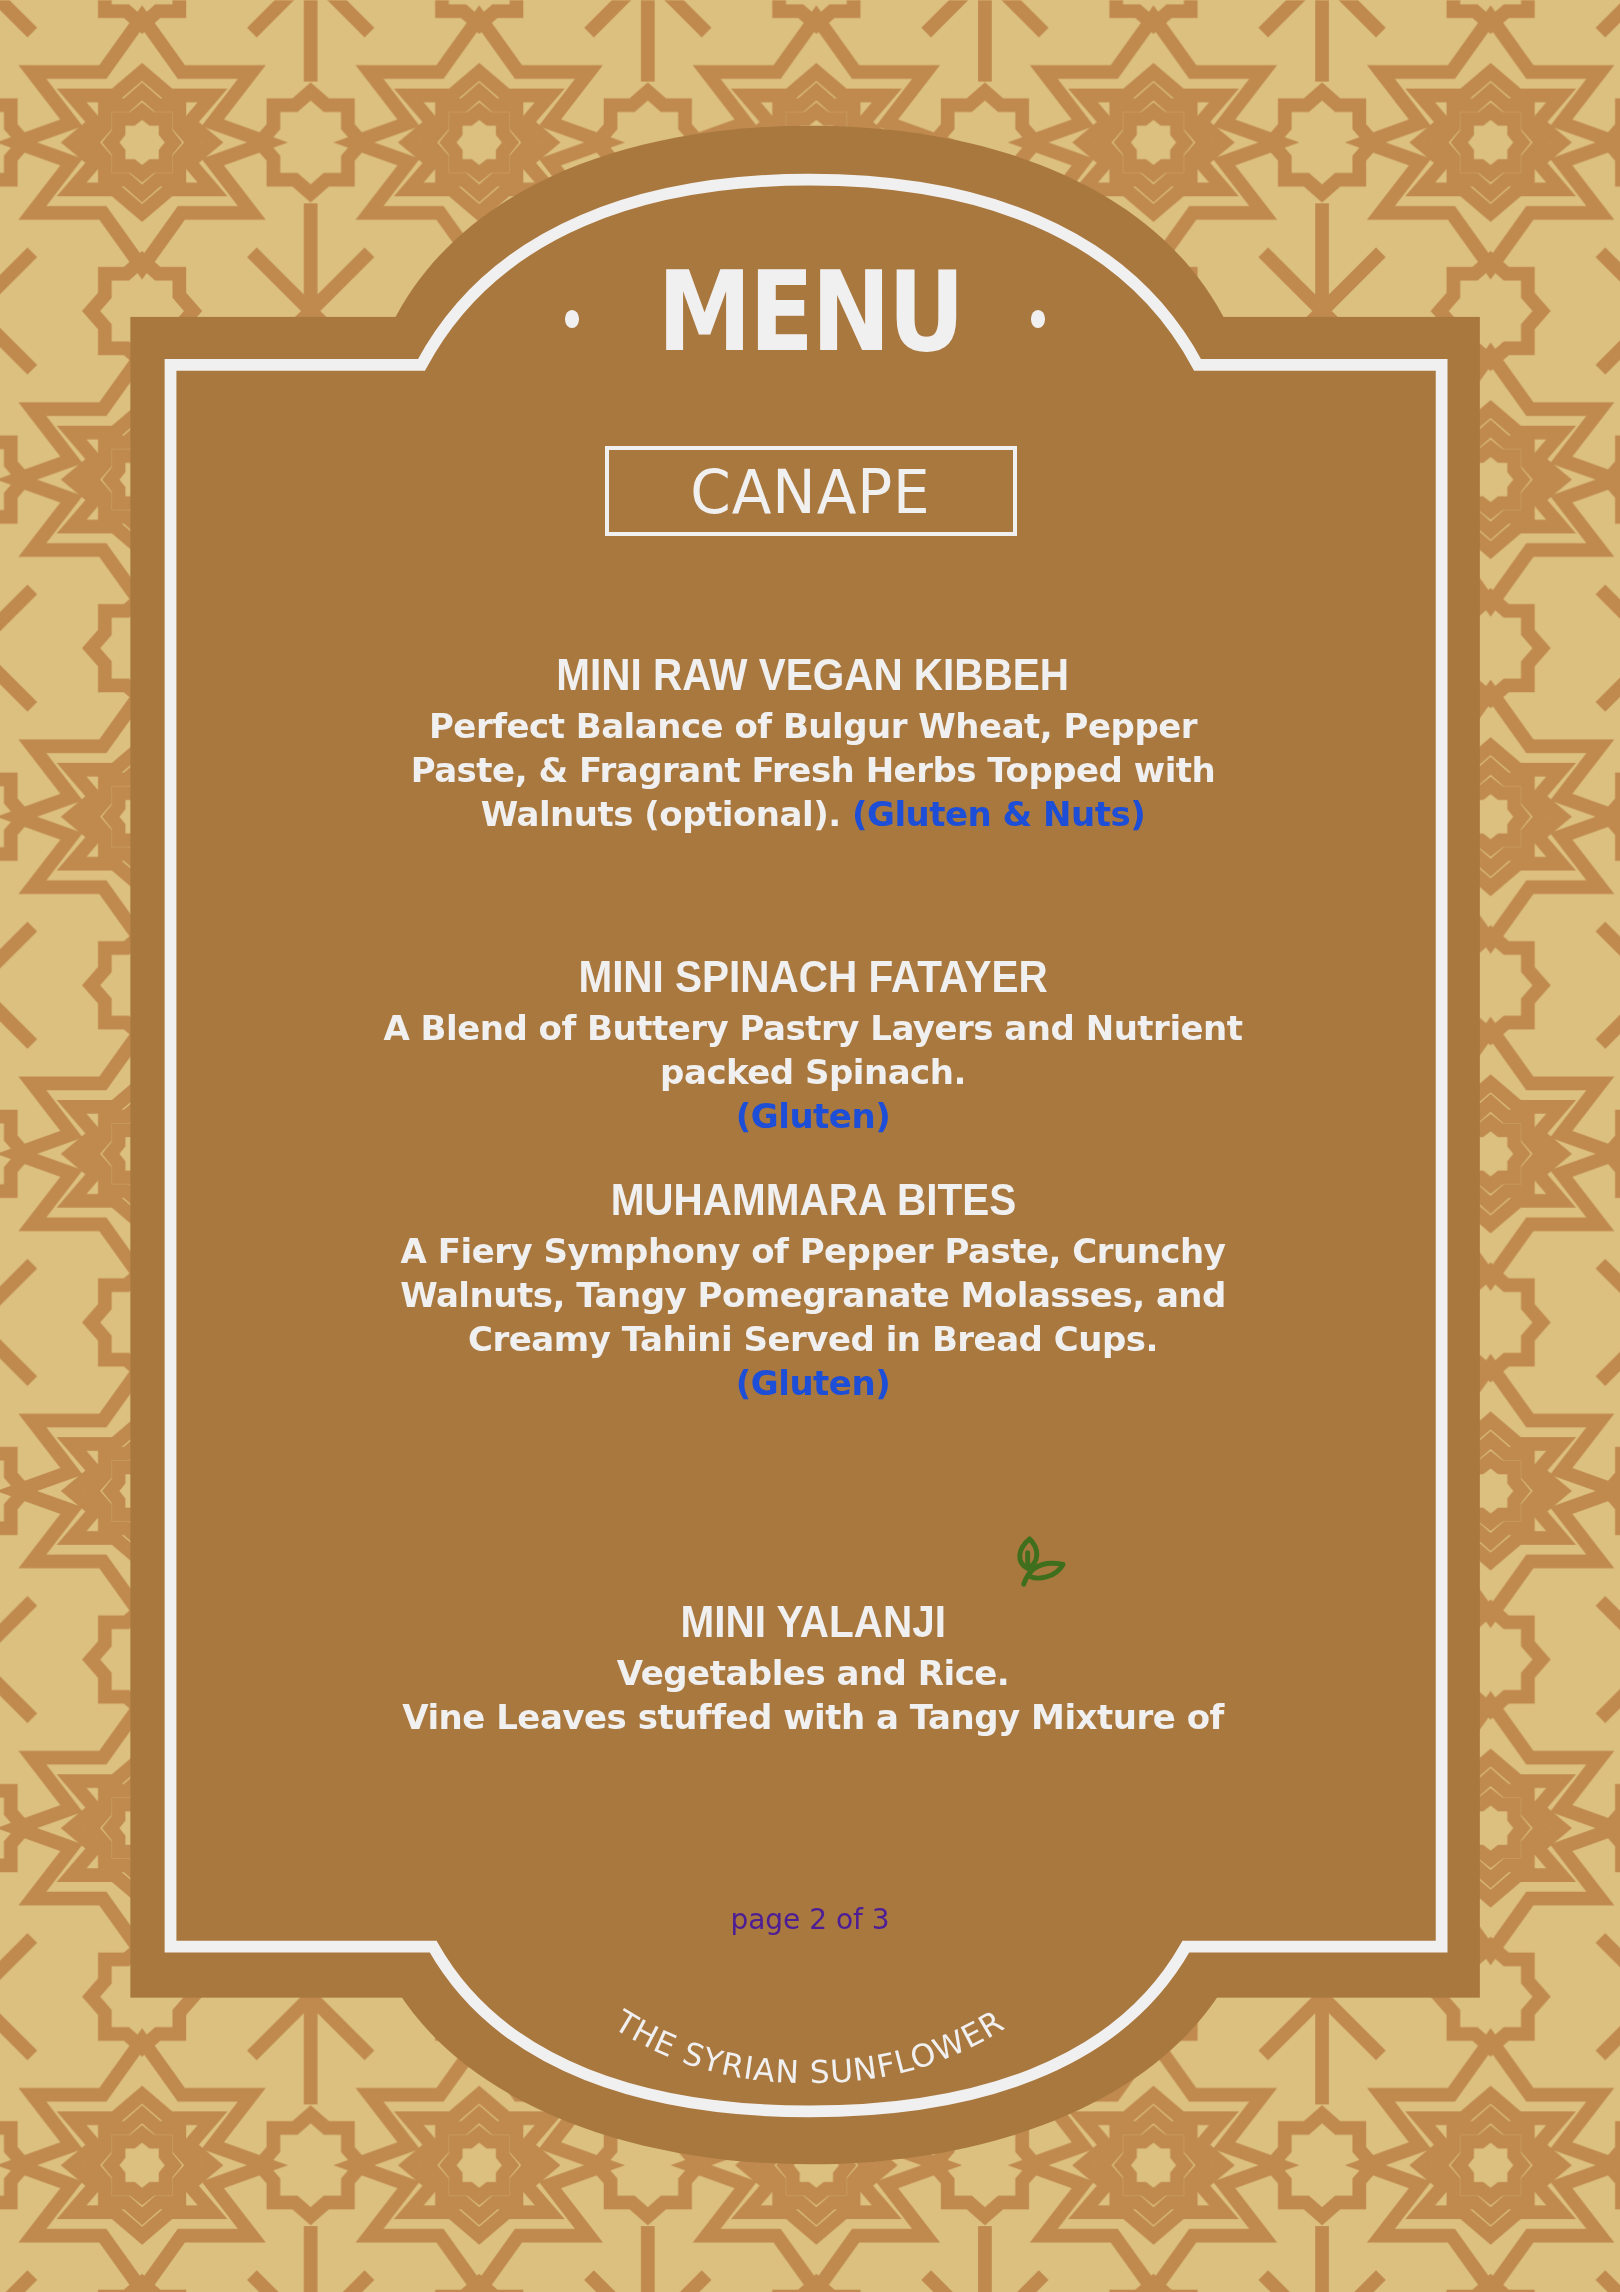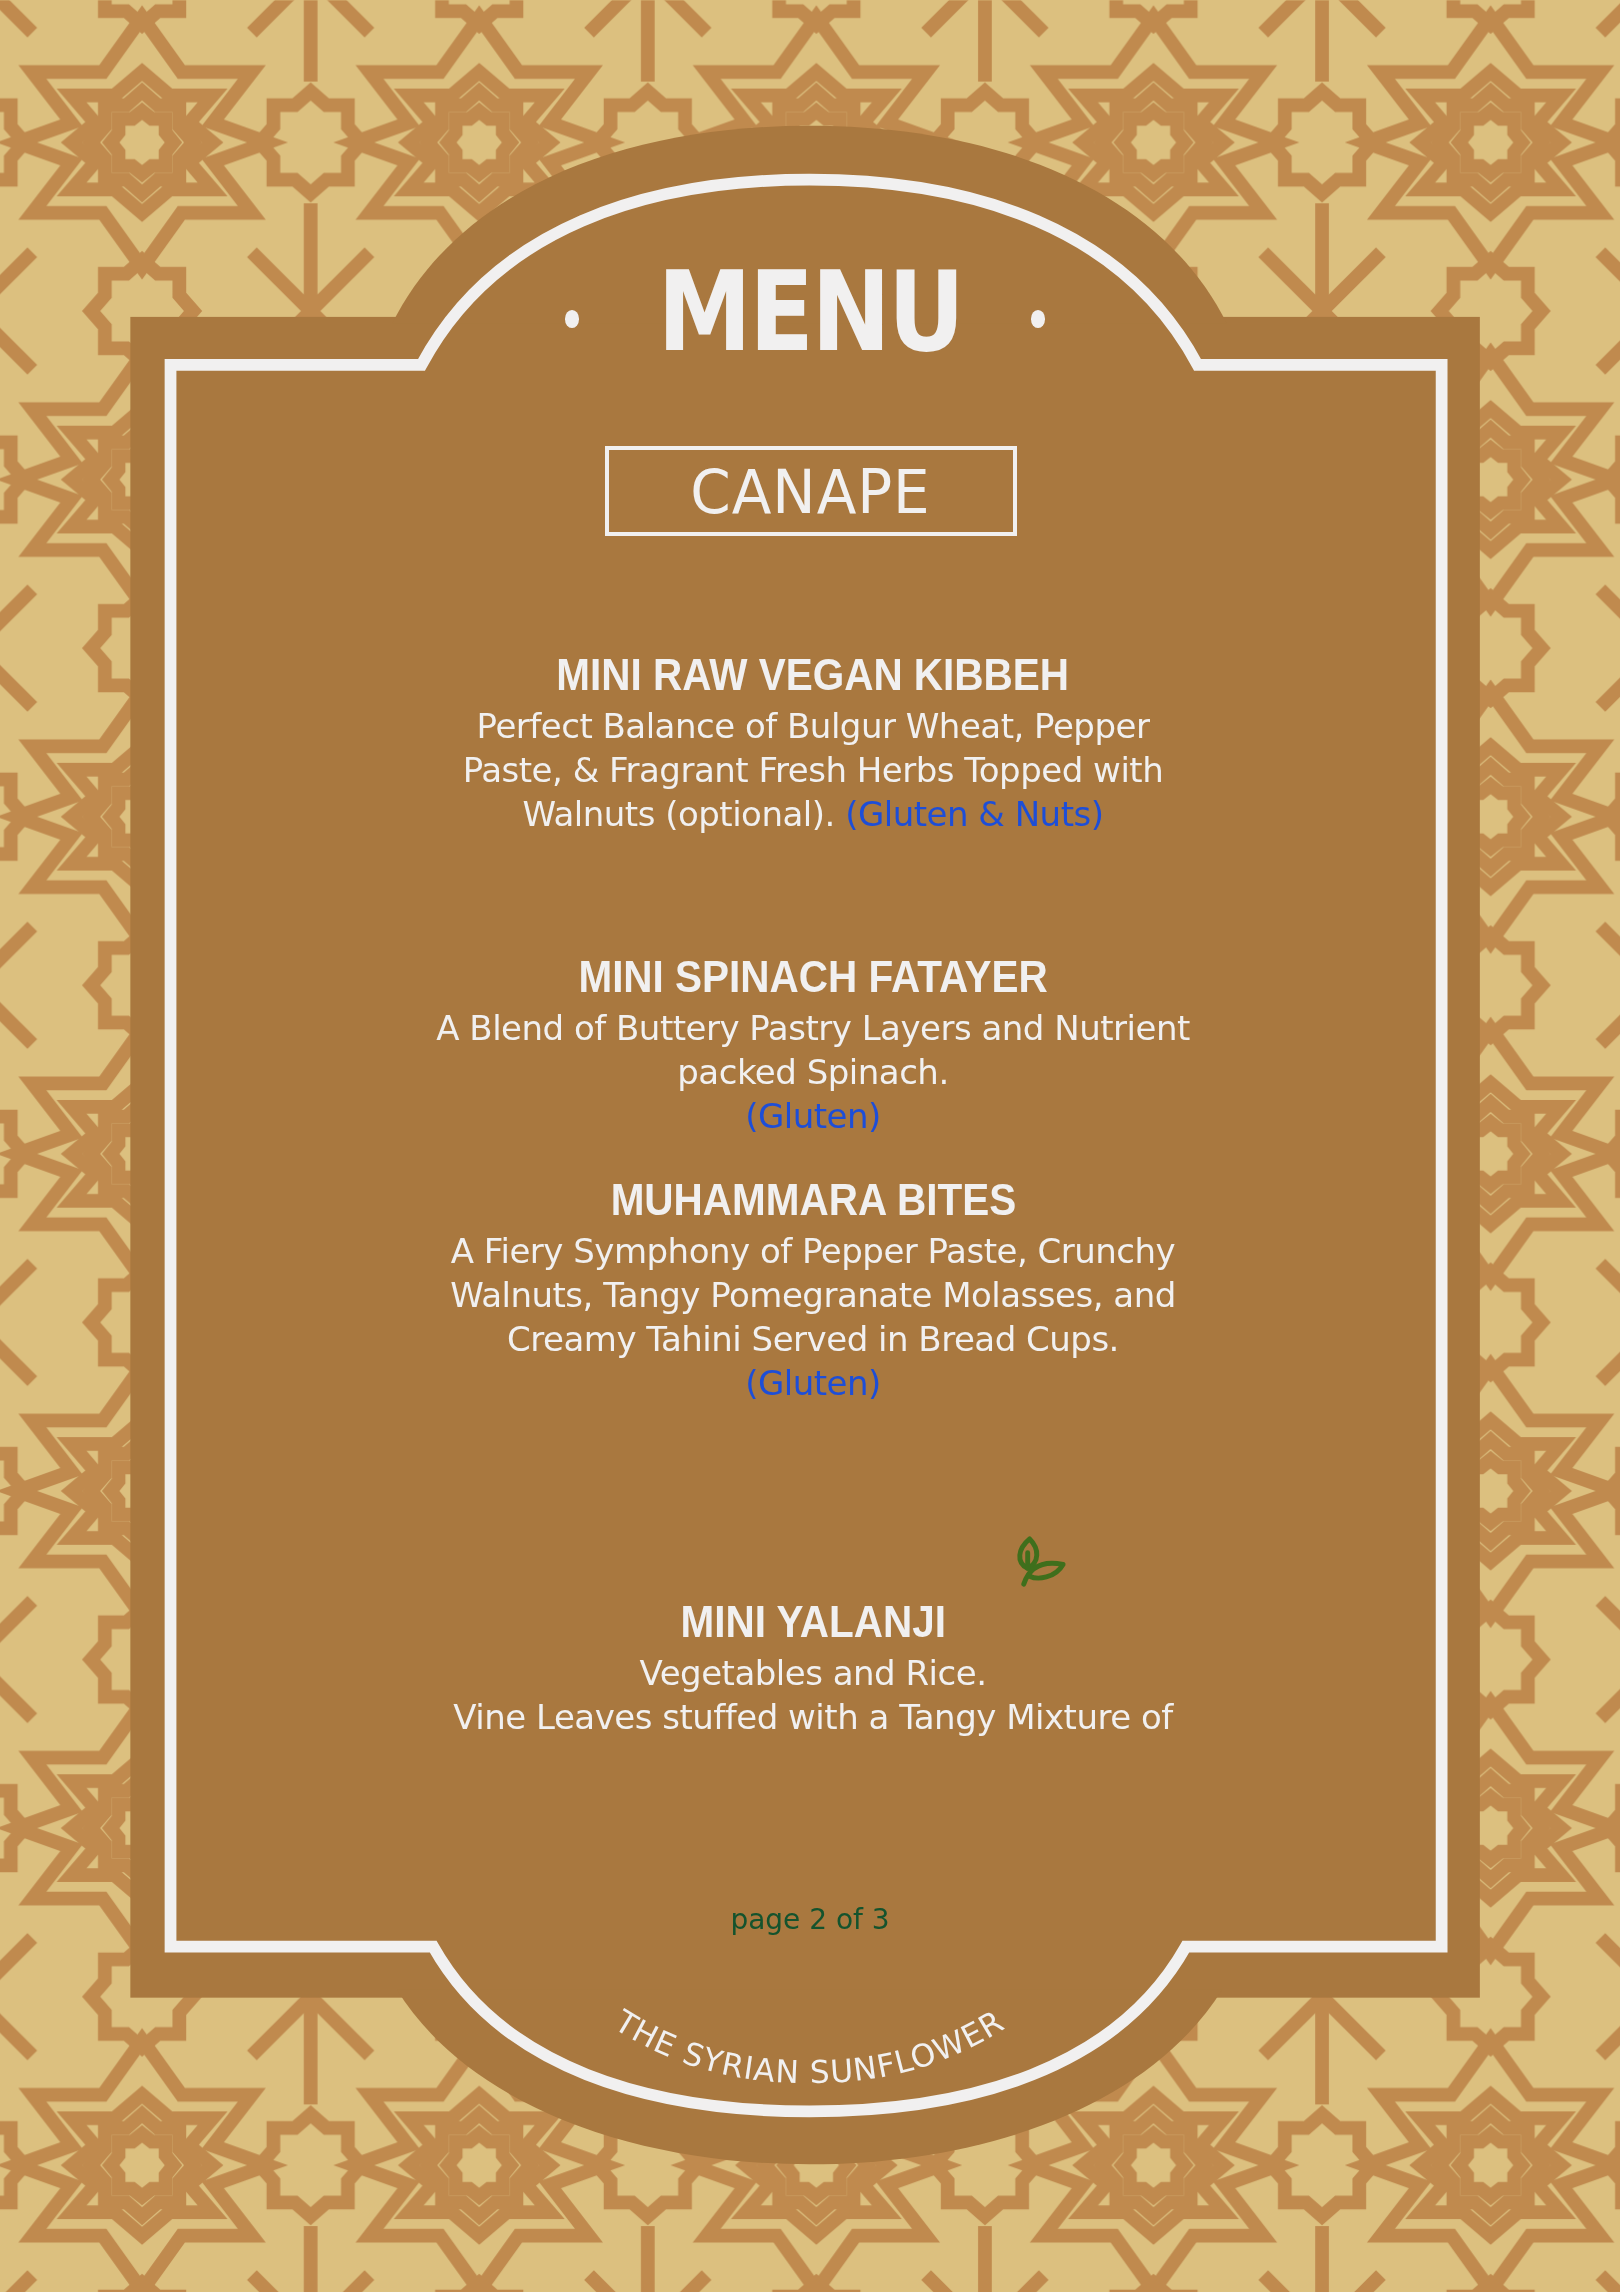--- a/index.html
+++ b/index.html
@@ -28,26 +28,26 @@
     font-family: "DejaVu Sans", sans-serif; font-size: 61px; color: #f1f0f0;
     letter-spacing: 1px; line-height: 1; transform: scaleX(0.95);
   }
   .item { position: absolute; left: 323px; width: 980px; text-align: center; color: #f1f0f0; }
   .item-name {
     font-family: "Liberation Sans", sans-serif; font-weight: bold; font-size: 44px;
     line-height: 55px; letter-spacing: 0px; transform: scaleX(0.92); display: inline-block;
   }
   .item-desc {
     font-family: "DejaVu Sans", sans-serif; font-size: 34px; line-height: 44px;
-    font-weight: normal; margin-top: 2px; letter-spacing: -0.5px;
+    font-weight: bold; margin-top: 2px; letter-spacing: -0.5px;
   }
   .allergen { color: #1d4ed8; }
   .leaf-icon { position: absolute; width: 59px; height: 55px; }
   .page-num {
-    top: 1903px; font-family: "DejaVu Sans", sans-serif; font-size: 28px; color: #14532d;
+    top: 1903px; font-family: "DejaVu Sans", sans-serif; font-size: 28px; color: #4c1d95;
   }
 </style>
 </head>
 <body>
 
 <svg class="bg-svg" viewBox="0 0 1653 2339" xmlns="http://www.w3.org/2000/svg">
   <defs>
     <pattern id="starTile" x="-27" y="-27" width="344" height="344" patternUnits="userSpaceOnUse">
       <rect width="344" height="344" fill="#dcc07f"></rect>
       <g fill="none" stroke="#c08a4e" stroke-width="14" stroke-linejoin="miter">

